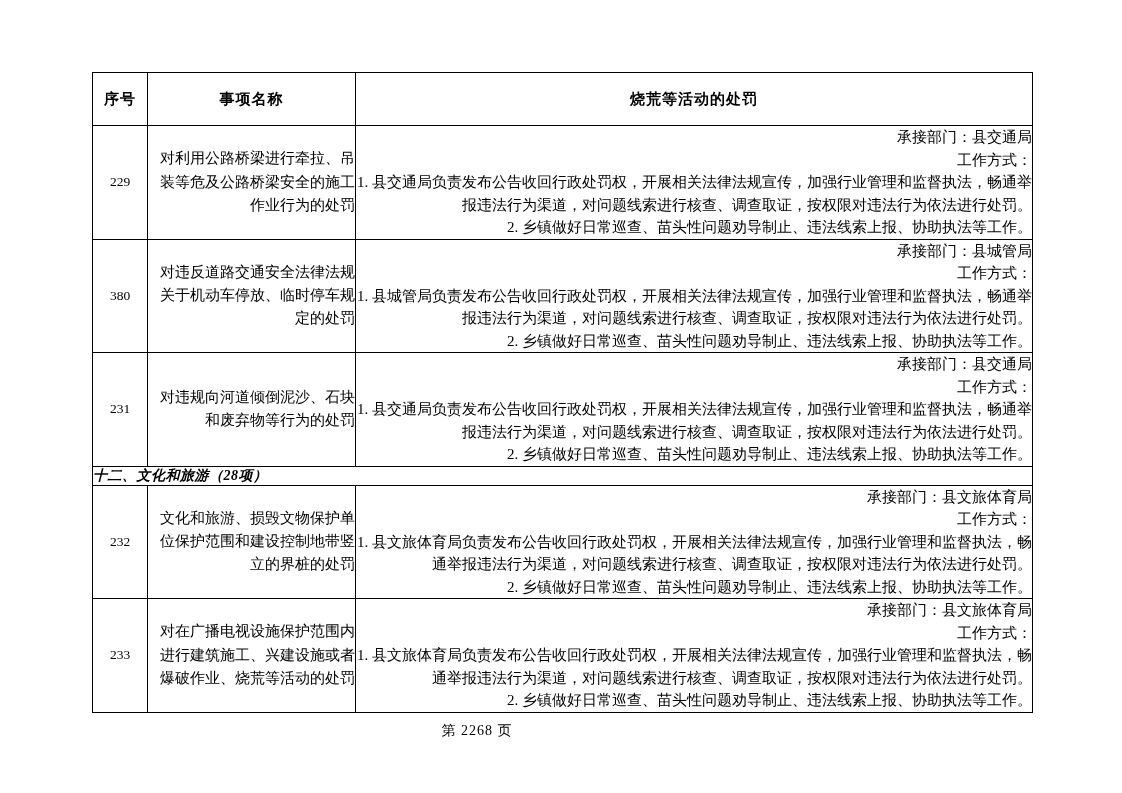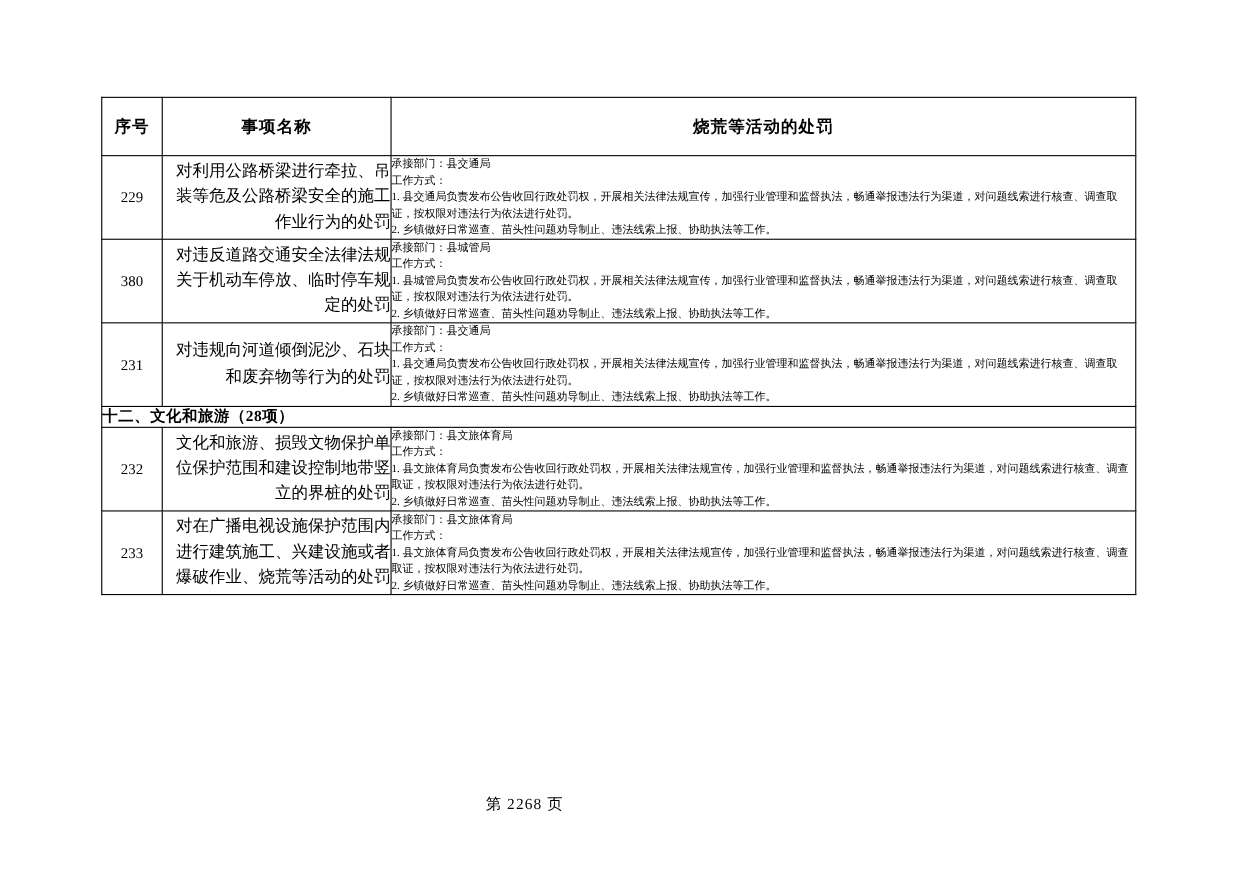--- a/index.html
+++ b/index.html
@@ -18,21 +18,21 @@
   .page {
     position: absolute;
     left: 0;
     top: 0;
     width: 1122px;
     height: 793px;
   }
   table.doc-table {
     position: absolute;
     left: 92px;
-    top: 88px;
+    top: 72px;
     width: 940px;
     border-collapse: collapse;
     table-layout: fixed;
     padding-left: 48px;
   }
   table.doc-table td, table.doc-table th {
     border: 1px solid #000000;
     vertical-align: middle;
     padding: 0;
   }
@@ -52,32 +52,33 @@
     font-size: 13.5px;
     padding: 4px 2px;
   }
   .cell-name {
     font-size: 15px;
     line-height: 1.55;
     padding: 8px 10px 8px 12px;
     text-align: right;
   }
   .cell-dept {
-    font-size: 10px;
+    font-size: 15px;
     line-height: 1.5;
     padding: 8px 10px 8px 10px;
-    text-align: left;
+    text-align: right;
   }
   .dept-line { white-space: nowrap; }
   .dept-indent { text-indent: 0; }
   .section-row td {
     font-size: 14px;
     font-weight: bold;
     padding: 12px 12px;
     letter-spacing: 0.5px;
+    font-style: italic;
   }
   .footer {
     position: absolute;
     left: 0;
     top: 722px;
     width: 954px;
     text-align: center;
     font-size: 14px;
   }
   .footer .pg {

